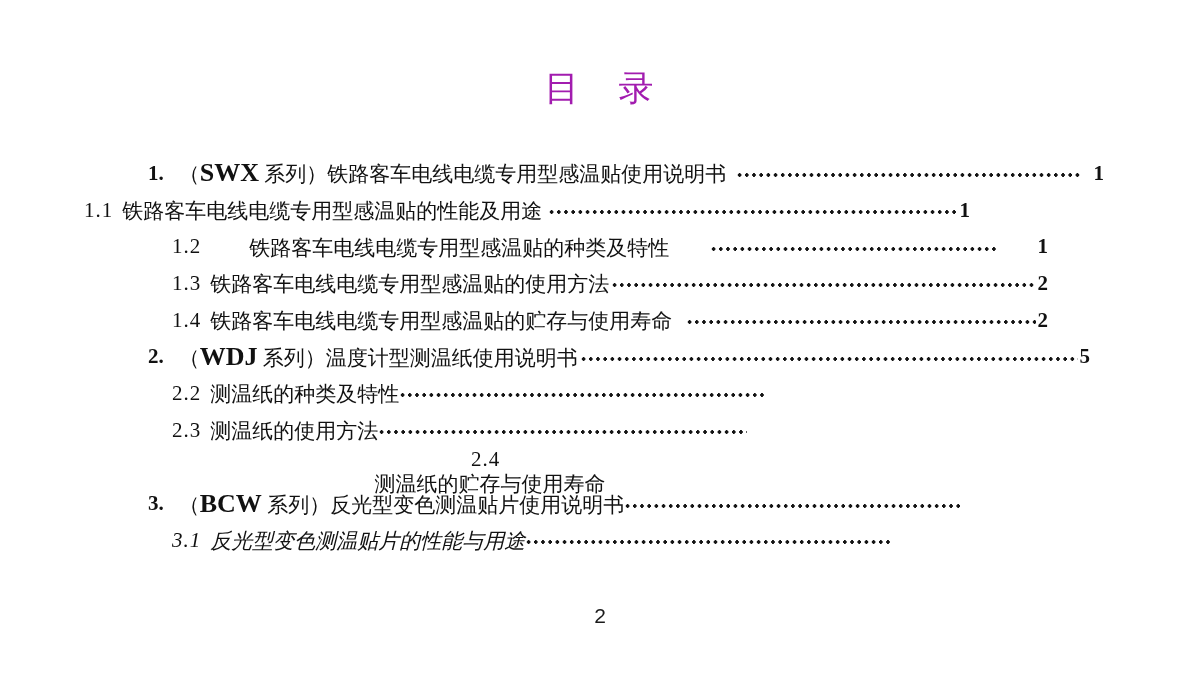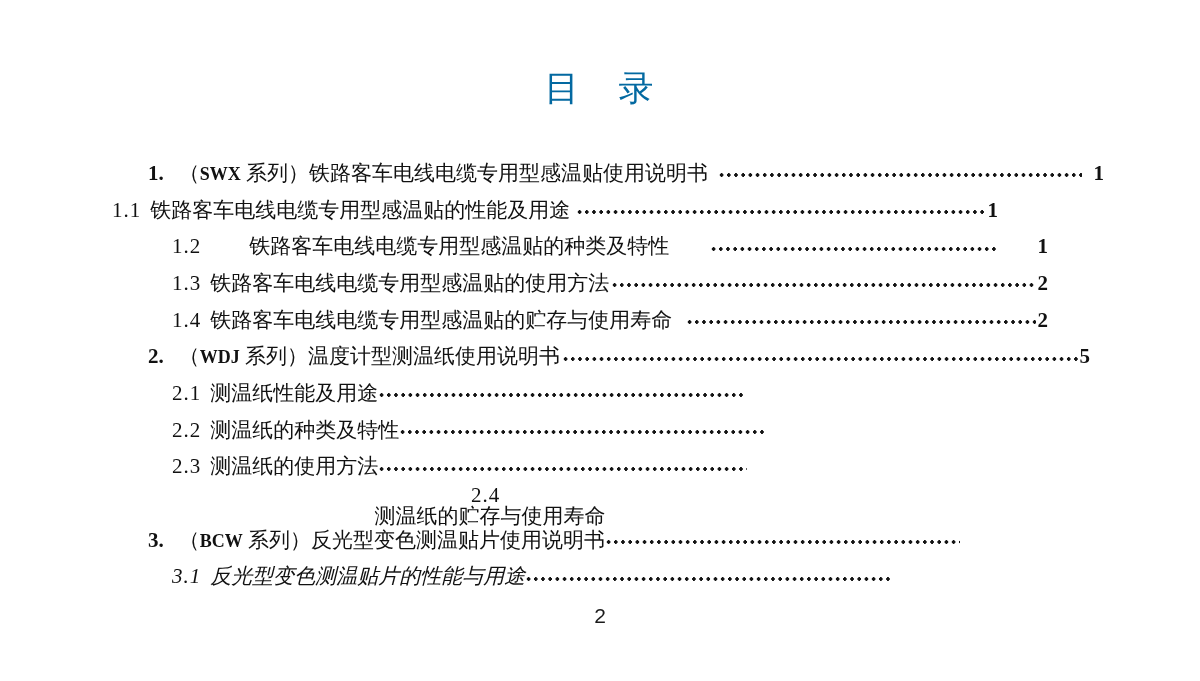--- a/index.html
+++ b/index.html
@@ -7,36 +7,36 @@
     width:1200px;height:681px;position:relative;overflow:hidden;
     background:#ffffff;
     font-family:"Liberation Serif","DejaVu Serif",serif;
     color:#111;
   }
   .doc-title{
     position:absolute;top:70px;left:0;right:0;
     text-align:center;
     font-size:35px;line-height:1.1;
     letter-spacing:2px;
-    color:#0369a1;
+    color:#a21caf;
   }
   .toc{
     position:absolute;top:155px;left:0;
   }
   .toc-row{
     display:flex;align-items:center;
     height:36.7px;
     font-size:21px;line-height:1;
     white-space:nowrap;
   }
   .toc-row .num{flex:0 0 auto;}
   .toc-row.main .num{font-weight:bold;margin-right:15px;}
   .toc-row.sub  .num{margin-right:9px;letter-spacing:1px;}
   .toc-row .txt{flex:0 0 auto;}
-  .toc-row .series{font-weight:bold;font-size:18px;}
+  .toc-row .series{font-weight:bold;font-size:26px;}
   .leader{
     flex:1 1 auto;height:8px;min-width:0;
     background-image:radial-gradient(circle,#141414 1.6px,rgba(0,0,0,0) 1.8px);
     background-size:7.2px 8px;background-repeat:repeat-x;background-position:left center;
     margin-top:4px;
   }
   .pg{flex:0 0 auto;font-weight:bold;font-size:21px;}
   .footer-page{
     position:absolute;top:604px;left:0;right:0;
     text-align:center;
@@ -49,21 +49,21 @@
 
 <div class="doc-title">目　录</div>
 
 <div class="toc" id="toc">
     <div class="toc-row main" style="margin-left: 148px; width: 956px;">
     <span class="num">1.</span>
     <span class="txt"><span class="before">（</span><span class="series">SWX</span><span class="after"> 系列）铁路客车电线电缆专用型感温贴使用说明书</span></span>
     <span class="leader" style="margin-left: 10px;"></span>
     <span class="pg" style="padding-left: 12px;">1</span>
   </div>
-    <div class="toc-row sub" style="margin-left: 112px; width: 886px;">
+    <div class="toc-row sub" style="margin-left: 84px; width: 886px;">
     <span class="num">1.1</span>
     <span class="txt"><span class="before"></span><span class="series"></span><span class="after">铁路客车电线电缆专用型感温贴的性能及用途</span></span>
     <span class="leader" style="margin-left: 6px;"></span>
     <span class="pg" style="padding-left: 2px;">1</span>
   </div>
     <div class="toc-row sub" style="margin-left: 172px; width: 876px; gap: 39px;">
     <span class="num">1.2</span>
     <span class="txt"><span class="before"></span><span class="series"></span><span class="after">铁路客车电线电缆专用型感温贴的种类及特性</span></span>
     <span class="leader" style="margin-left: 2px;"></span>
     <span class="pg" style="padding-left: 2px;">1</span>
@@ -78,26 +78,20 @@
     <span class="num">1.4</span>
     <span class="txt"><span class="before"></span><span class="series"></span><span class="after">铁路客车电线电缆专用型感温贴的贮存与使用寿命</span></span>
     <span class="leader" style="margin-left: 14px;"></span>
     <span class="pg" style="padding-left: 2px;">2</span>
   </div>
     <div class="toc-row main" style="margin-left: 148px; width: 942px;">
     <span class="num">2.</span>
     <span class="txt"><span class="before">（</span><span class="series">WDJ</span><span class="after"> 系列）温度计型测温纸使用说明书</span></span>
     <span class="leader" style="margin-left: 2px;"></span>
     <span class="pg" style="padding-left: 2px;">5</span>
-  </div>
-    <div class="toc-row sub" style="margin-left: 172px; width: 573px;">
-    <span class="num">2.1</span>
-    <span class="txt"><span class="before"></span><span class="series"></span><span class="after">测温纸性能及用途</span></span>
-    <span class="leader"></span>
-
   </div>
     <div class="toc-row sub" style="margin-left: 172px; width: 595px;">
     <span class="num">2.2</span>
     <span class="txt"><span class="before"></span><span class="series"></span><span class="after">测温纸的种类及特性</span></span>
     <span class="leader"></span>
 
   </div>
     <div class="toc-row sub" style="margin-left: 172px; width: 575px;">
     <span class="num">2.3</span>
     <span class="txt"><span class="before"></span><span class="series"></span><span class="after">测温纸的使用方法</span></span>

